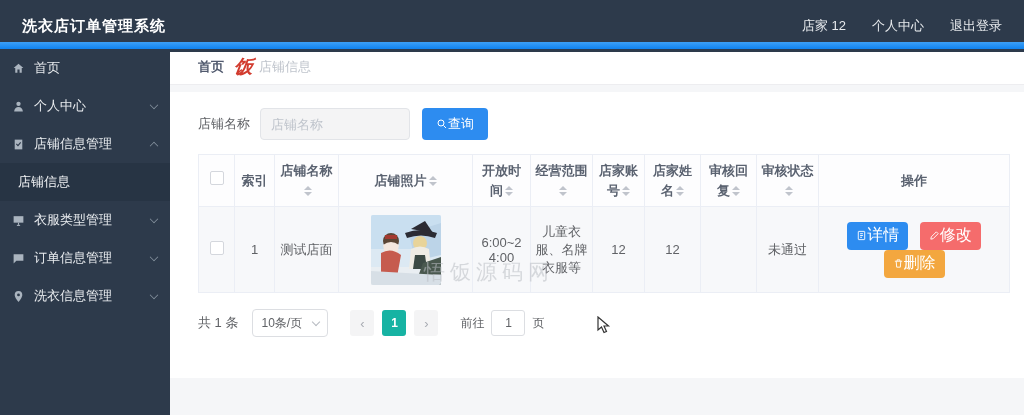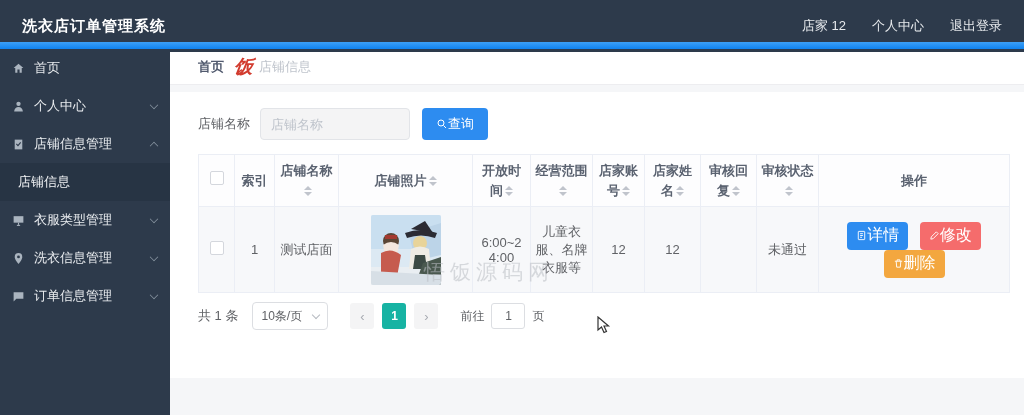--- a/index.html
+++ b/index.html
@@ -65,21 +65,21 @@
   .row-btn svg { width:11px; height:11px; }
   .rb-detail { background:#2d8cf0; }
   .rb-edit { background:#f56c6c; }
   .rb-del { background:#f3a73f; }
 
   
   .watermark { position:absolute; left:254px; top:166px; font-size:21px; letter-spacing:5px;
                color:rgba(185,189,195,.55); pointer-events:none; z-index:3; white-space:nowrap; }
 
   
-  .pager { display:flex; align-items:center; margin-top:9px; font-size:12px; color:#606266; }
+  .pager { display:flex; align-items:center; margin-top:16px; font-size:12px; color:#606266; }
   .pager .total { margin-right:14px; font-size:13px; }
   .page-size { width:76px; height:28px; border:1px solid #dcdee2; border-radius:4px; background:#fff;
                display:flex; align-items:center; justify-content:space-between; padding:0 8px; cursor:pointer; margin-right:18px; }
   .page-size .chev { width:6px; height:6px; border-right:1.2px solid #b6bac1; border-bottom:1.2px solid #b6bac1; transform:rotate(45deg); margin-top:-3px; }
   .pg-btn { width:24px; height:26px; border-radius:3px; background:#f4f4f5; color:#a8abb2;
             display:flex; align-items:center; justify-content:center; font-size:13px; cursor:pointer; margin:0 4px; }
   .pg-cur { width:24px; height:26px; border-radius:3px; background:#17b3a3; color:#fff;
             display:flex; align-items:center; justify-content:center; font-size:12px; font-weight:bold; margin:0 4px; }
   .goto { display:flex; align-items:center; margin-left:18px; gap:7px; }
   .goto input { width:34px; height:26px; border:1px solid #dcdee2; border-radius:3px; text-align:center; font-size:12px; color:#606266; outline:none; }
@@ -138,34 +138,34 @@
           <path d="M9 20h6v2H9z"></path>
           <path d="M11 16h2v4h-2z"></path>
         </svg>
       </span>
     <span class="lbl">衣服类型管理</span>
     <span class="chev"></span>
   </div>
   <div class="side-item">
     <span class="ico">
         <svg viewBox="0 0 24 24">
+          <path d="M3 4h18v12H8l-5 5z"></path>
+        </svg>
+      </span>
+    <span class="lbl">订单信息管理</span>
+    <span class="chev"></span>
+  </div>
+  <div class="side-item">
+    <span class="ico">
+        <svg viewBox="0 0 24 24">
           <path d="M12 2a7 7 0 0 1 7 7c0 5-7 13-7 13S5 14 5 9a7 7 0 0 1 7-7z"></path>
           <circle cx="12" cy="9" r="2.6" fill="#2d3a4b"></circle>
         </svg>
       </span>
     <span class="lbl">洗衣信息管理</span>
-    <span class="chev"></span>
-  </div>
-  <div class="side-item">
-    <span class="ico">
-        <svg viewBox="0 0 24 24">
-          <path d="M3 4h18v12H8l-5 5z"></path>
-        </svg>
-      </span>
-    <span class="lbl">订单信息管理</span>
     <span class="chev"></span>
   </div>
 </div>
 
 <div class="content">
   <div class="crumbbar">
     <span class="home">首页</span>
     <span class="mark">饭</span>
     <span class="cur">店铺信息</span>
   </div>

